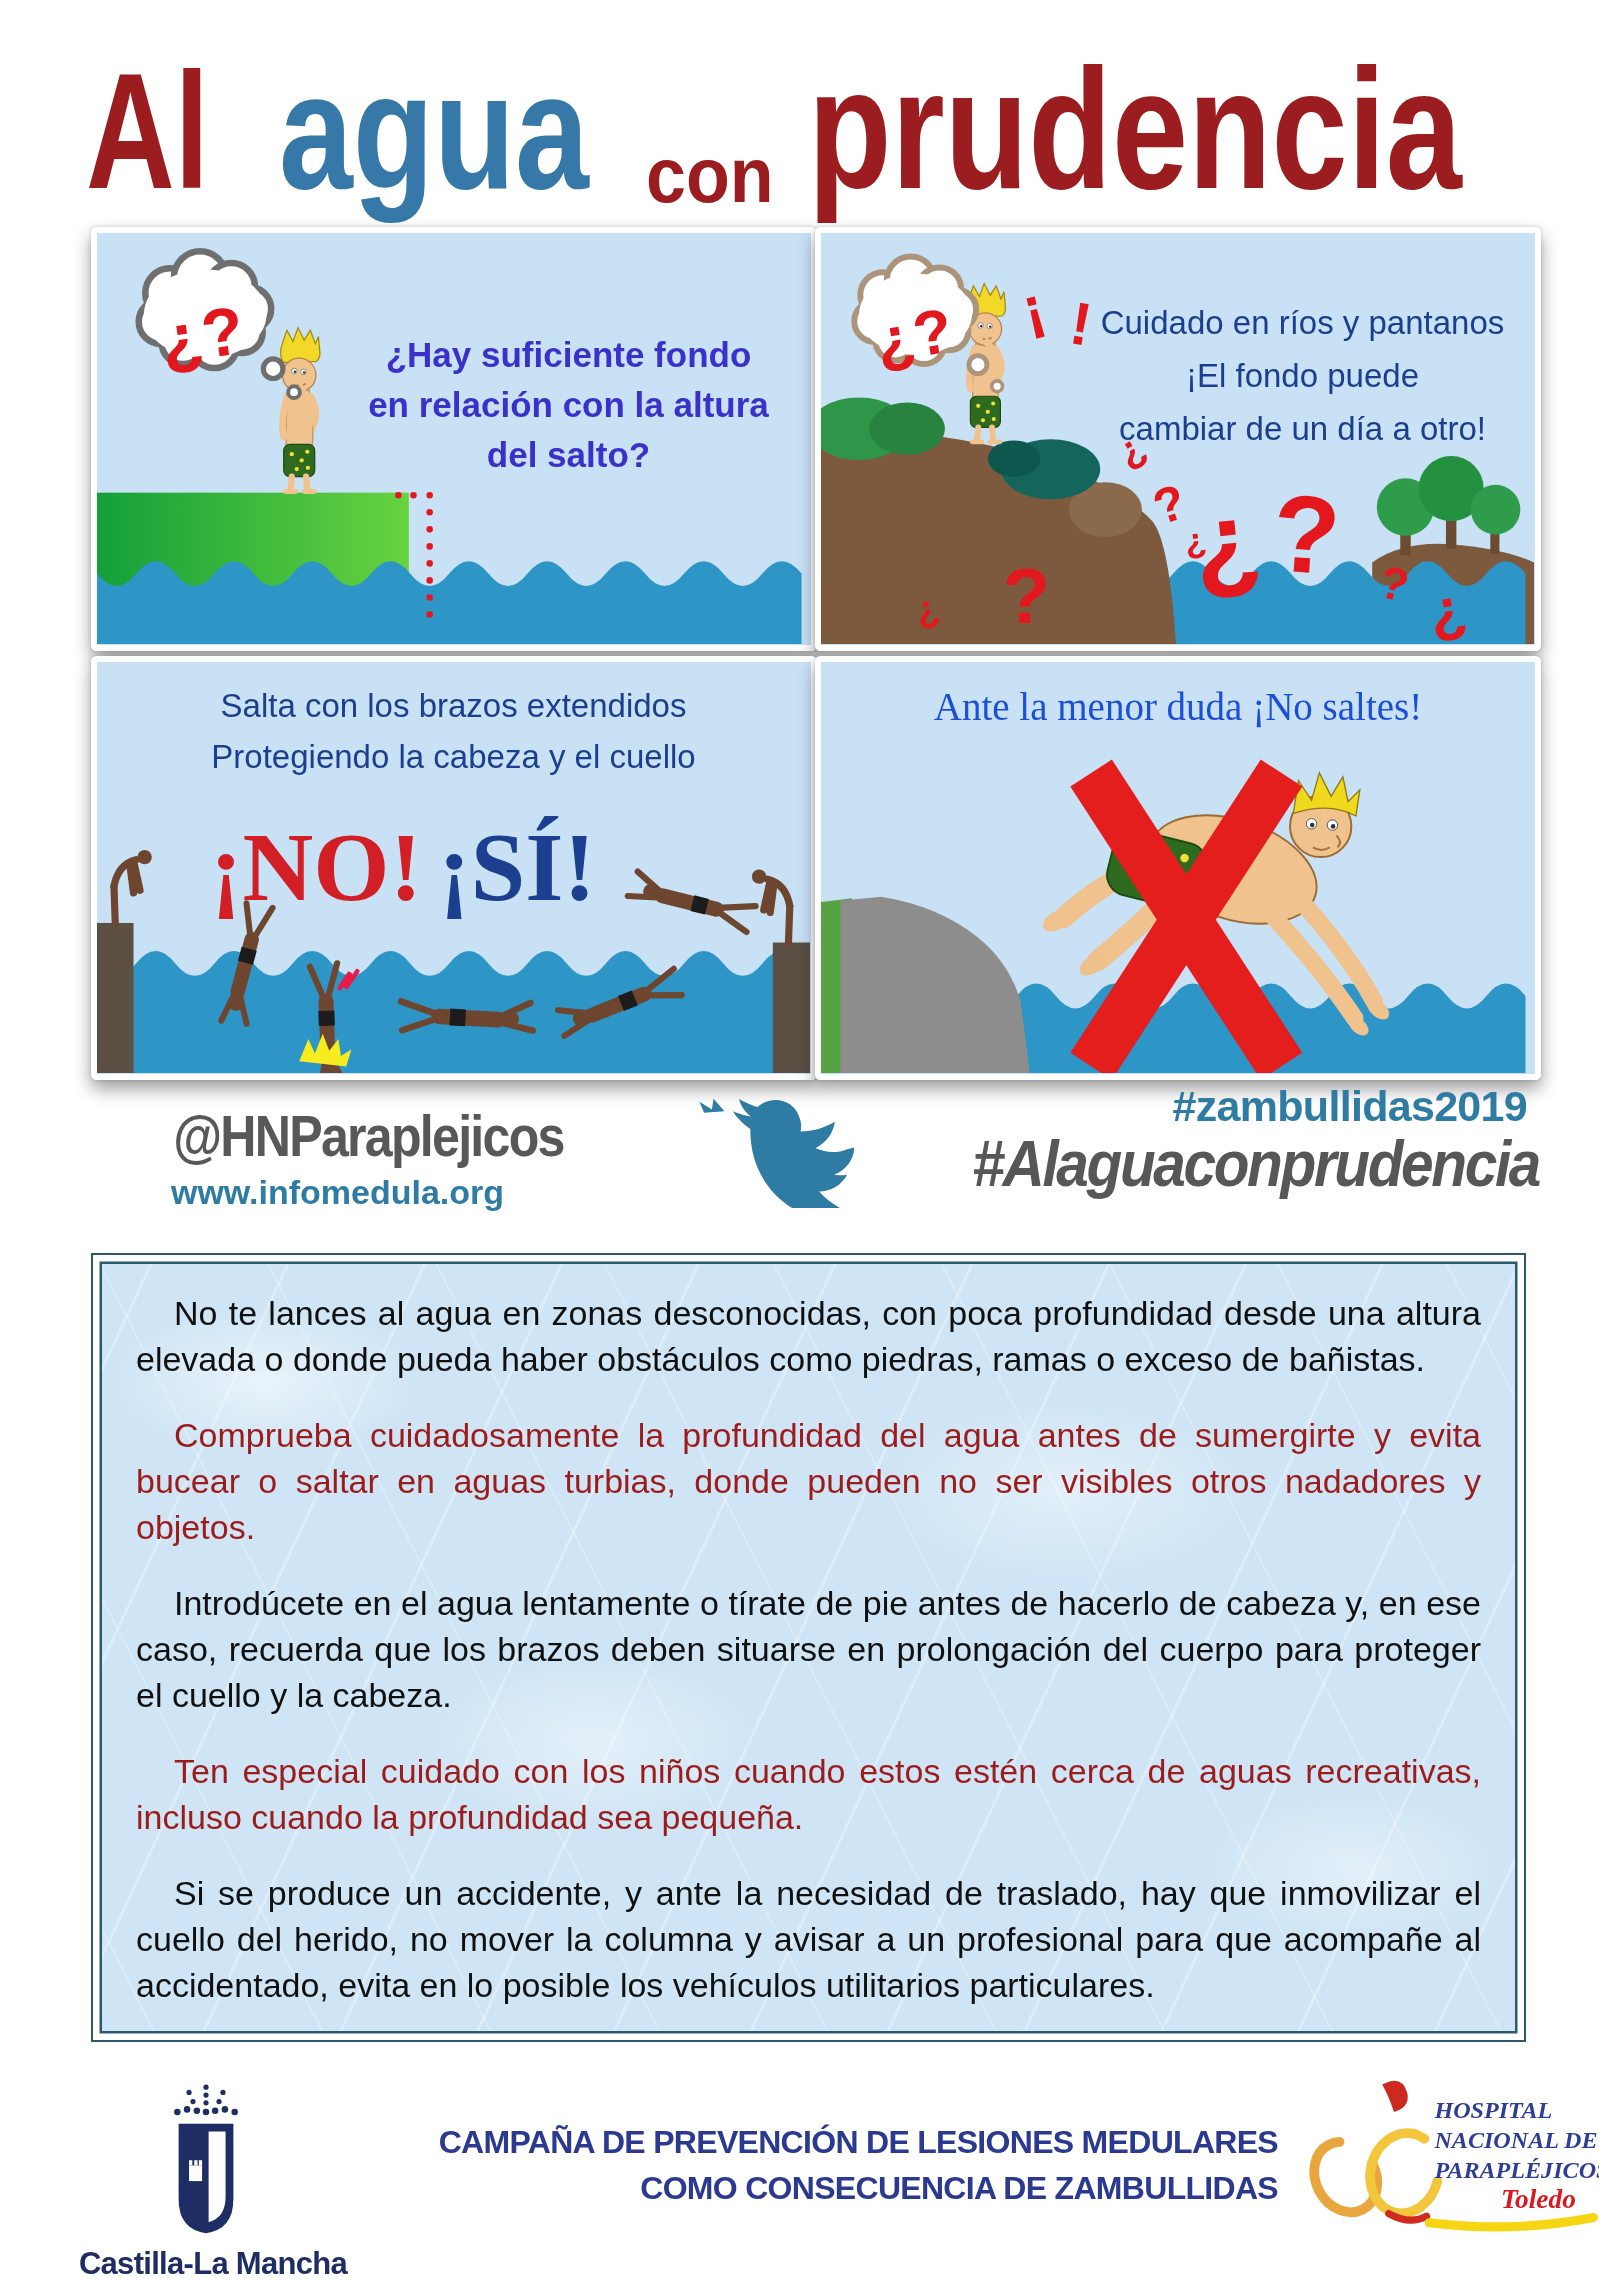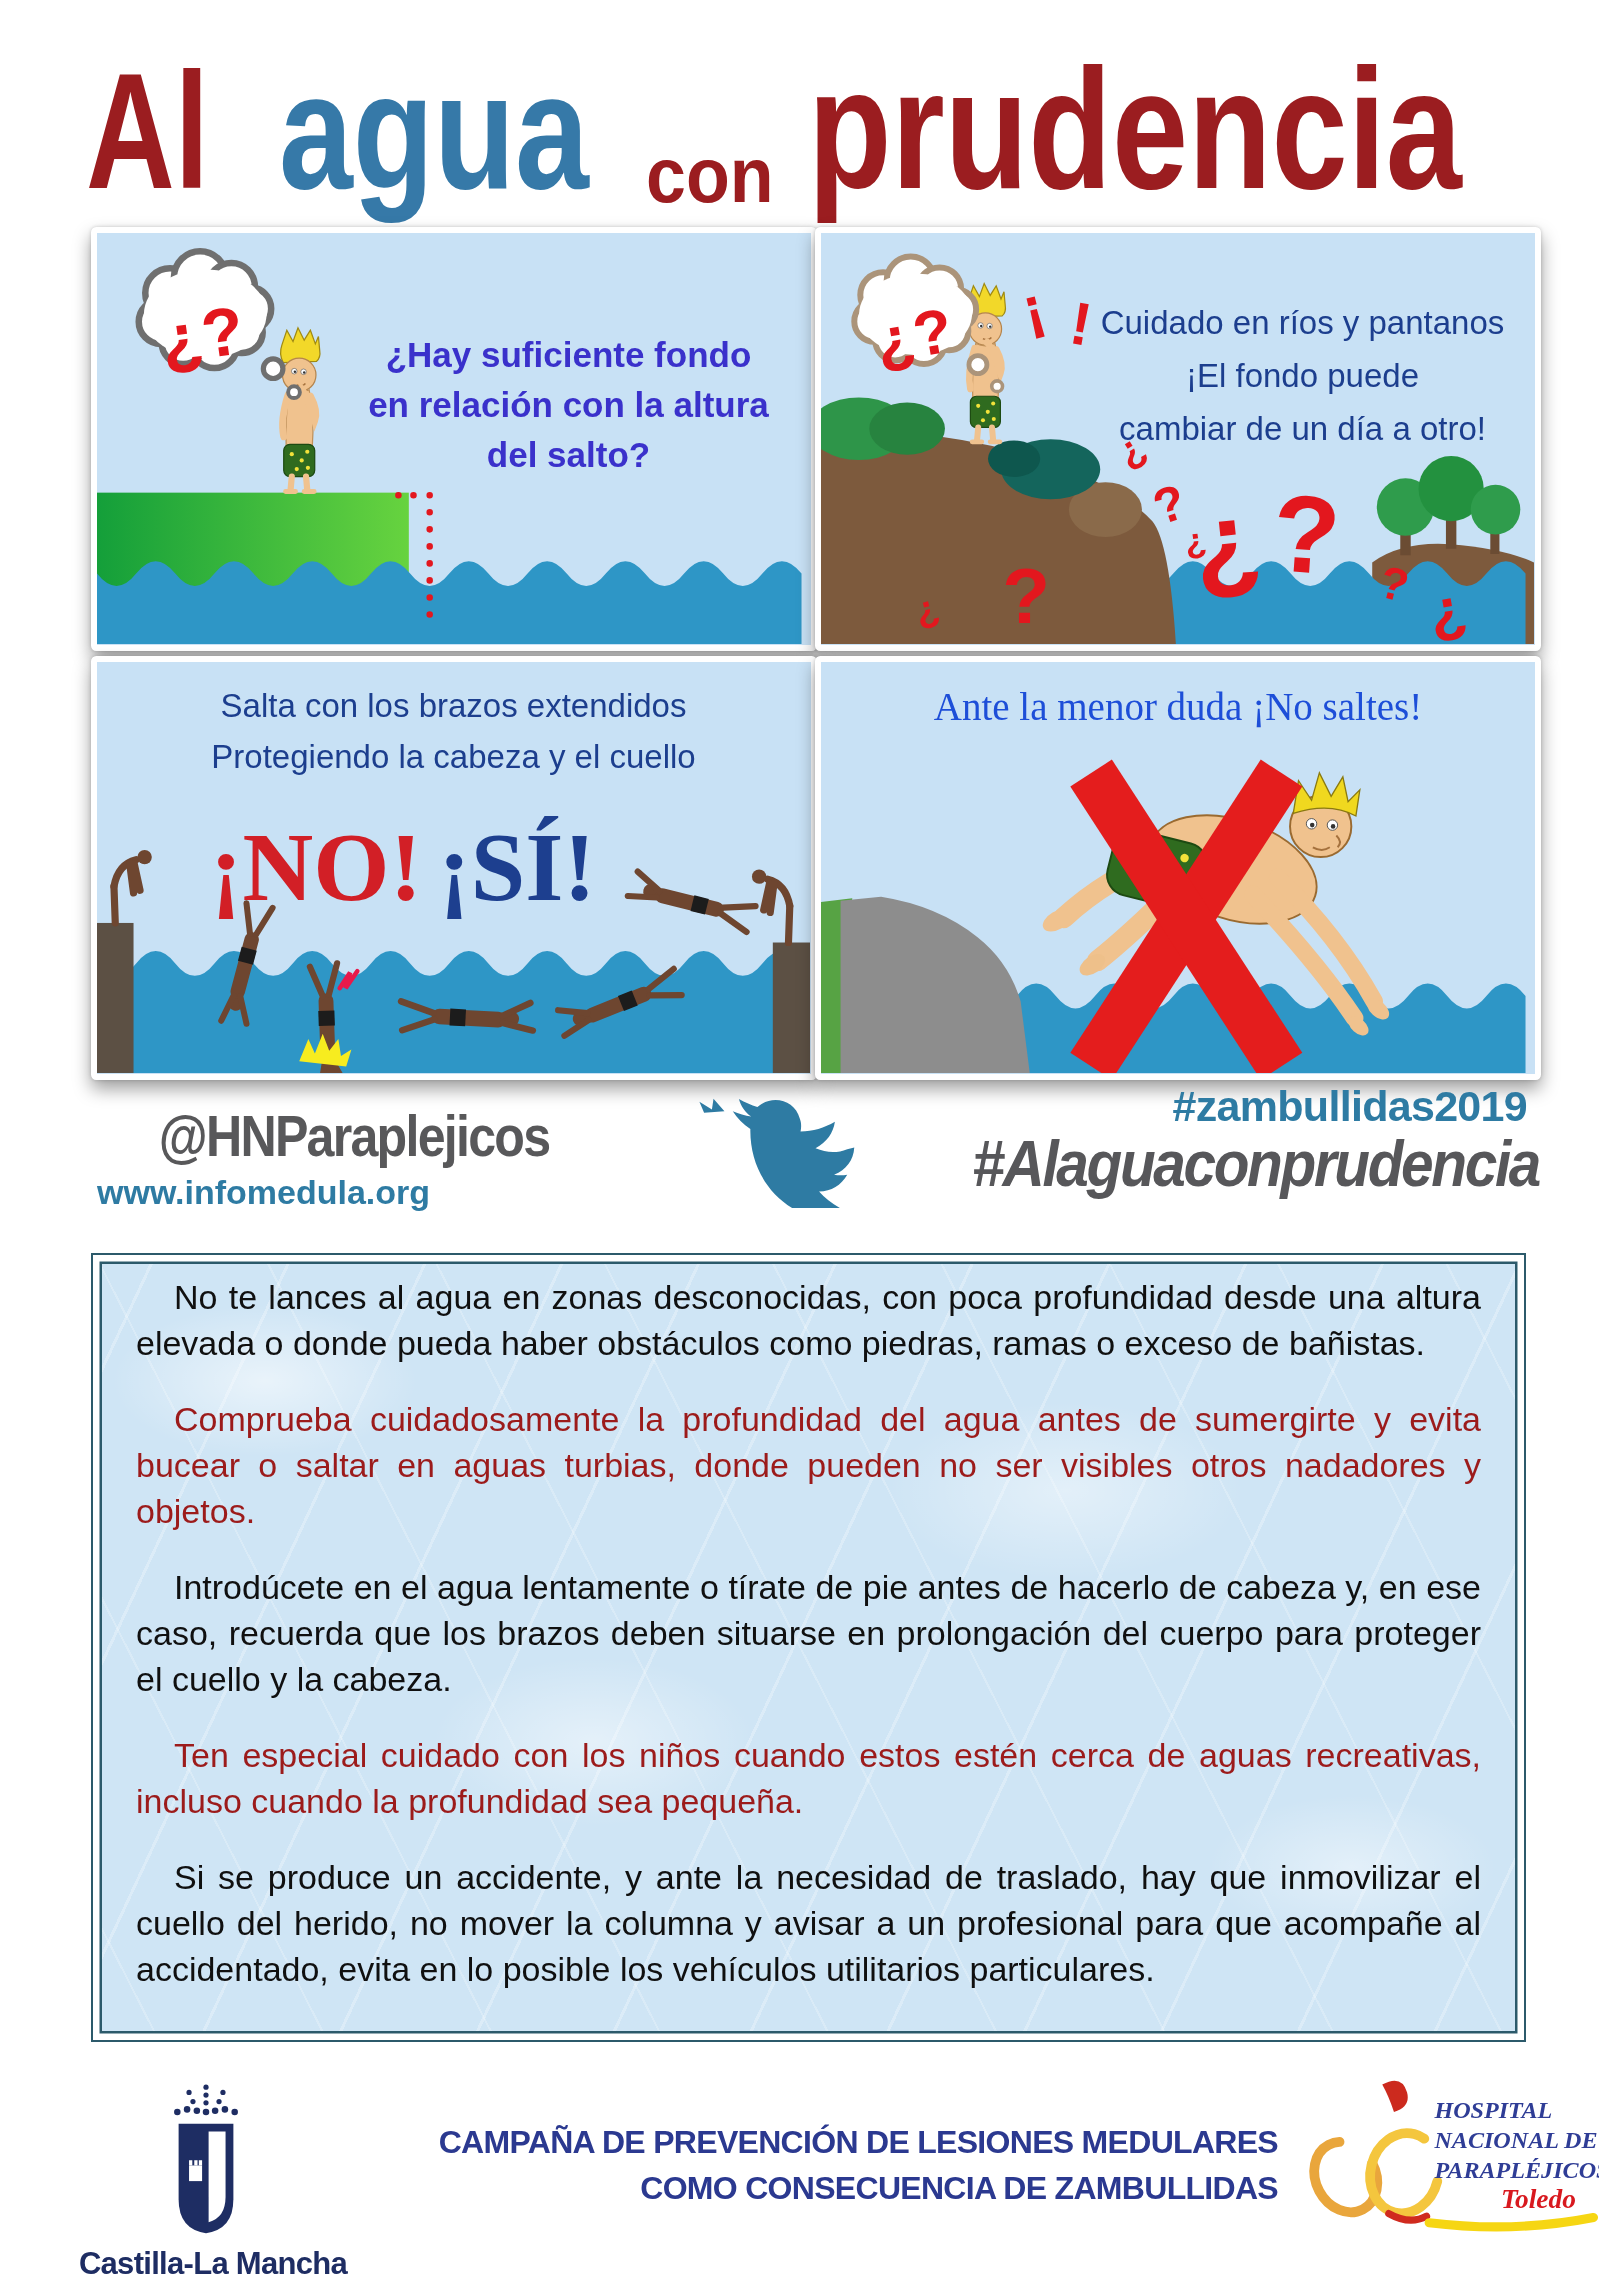--- a/index.html
+++ b/index.html
@@ -25,42 +25,42 @@
   .cap-p1{left:256px;top:97px;width:431px;font-size:35px;line-height:50px;font-weight:700;color:#3a31cb;}
   .cap-p2{left:266px;top:63px;width:431px;font-size:33px;line-height:53px;font-weight:400;color:#1c3e8e;}
   .cap-p3{left:26px;top:18px;width:661px;font-size:33px;line-height:51px;font-weight:400;color:#1c3e8e;}
   .lbl-no,.lbl-si{position:absolute;font-family:"Liberation Serif",serif;font-weight:700;font-size:98px;margin-left:36px;}
   .lbl-no{left:72px;top:149px;width:222px;text-align:center;color:#d21f26;}
   .lbl-si{left:305px;top:149px;width:209px;text-align:left;color:#1d3f8f;}
   .cap-p4{left:33px;top:22px;width:648px;font-family:"Liberation Serif",serif;font-weight:400;
           font-size:39px;color:#1d4ed8;}
 
   
-  .social-left{position:absolute;left:97px;top:1103px;width:515px;text-align:left;}
+  .social-left{position:absolute;left:80px;top:1103px;width:515px;text-align:center;}
   .handle{font-size:57px;font-weight:700;color:#58585a;letter-spacing:-2px;transform:scaleX(.88);transform-origin:right;}
   .website{font-size:34px;font-weight:700;color:#2e7ba3;margin-top:3.9px;}
   .bird{position:absolute;left:678px;top:1071px;}
   .hash-year{position:absolute;left:1018px;top:1082px;width:509px;text-align:right;
              font-size:43px;font-weight:700;color:#2e7ba3;letter-spacing:-0.7px;}
   .hash-campaign{position:absolute;left:737px;top:1126px;width:802px;text-align:right;
                  font-size:65px;font-weight:700;font-style:italic;color:#57575a;letter-spacing:-2.6px;
                  transform:scaleX(.90);transform-origin:right;}
 
   
   .info-box{position:absolute;left:91px;top:1253px;width:1435px;height:789px;box-sizing:border-box;
             border:2.6px solid #2c5a6b;box-shadow:inset 0 0 0 6.5px #ffffff, inset 0 0 0 9px #2c5a6b;
             background-color:#cfe5f5;
             background-image:
               radial-gradient(ellipse 235px 117px at 12% 16%, rgba(255,255,255,.55), transparent 65%),
               radial-gradient(ellipse 274px 137px at 68% 30%, rgba(255,255,255,.42), transparent 65%),
               radial-gradient(ellipse 248px 130px at 35% 62%, rgba(255,255,255,.45), transparent 65%),
               radial-gradient(ellipse 222px 111px at 88% 78%, rgba(255,255,255,.42), transparent 65%),
               repeating-linear-gradient(115deg, transparent 0 55px, rgba(255,255,255,.28) 55px 58px, transparent 58px 124px),
               repeating-linear-gradient(243deg, transparent 0 72px, rgba(255,255,255,.22) 72px 74px, transparent 74px 150px);
-            padding:19px 43px;overflow:hidden;}
+            padding:35px 43px;overflow:hidden;}
   .para{font-size:34px;line-height:46px;text-align:justify;text-indent:38px;margin:0 0 30px 0;}
   .para.black{color:#101010;}
   .para.red{color:#9c1b1b;}
 
   
   .clm-logo{position:absolute;left:134px;top:2082px;}
   .clm-label{position:absolute;left:76px;top:2246px;width:274px;text-align:center;
              font-size:31px;font-weight:700;color:#1e2d63;letter-spacing:-0.7px;}
   .campaign{position:absolute;left:339px;top:2119px;width:939px;text-align:right;
             font-size:32px;font-weight:700;color:#2b3990;line-height:46px;letter-spacing:-0.7px;}

